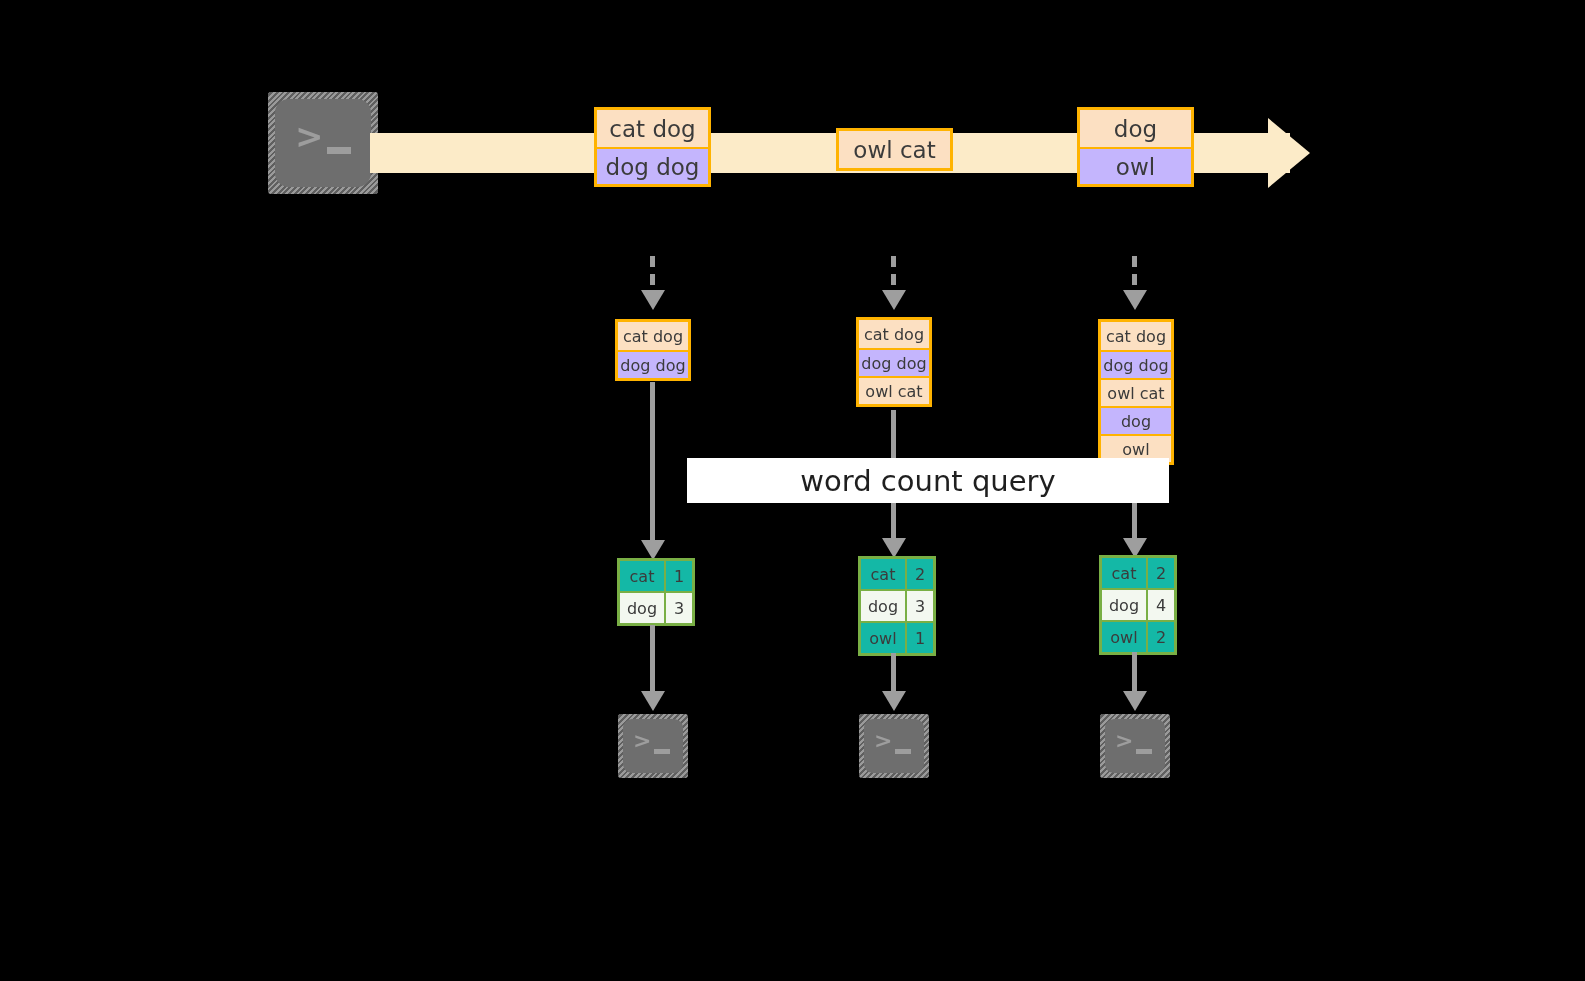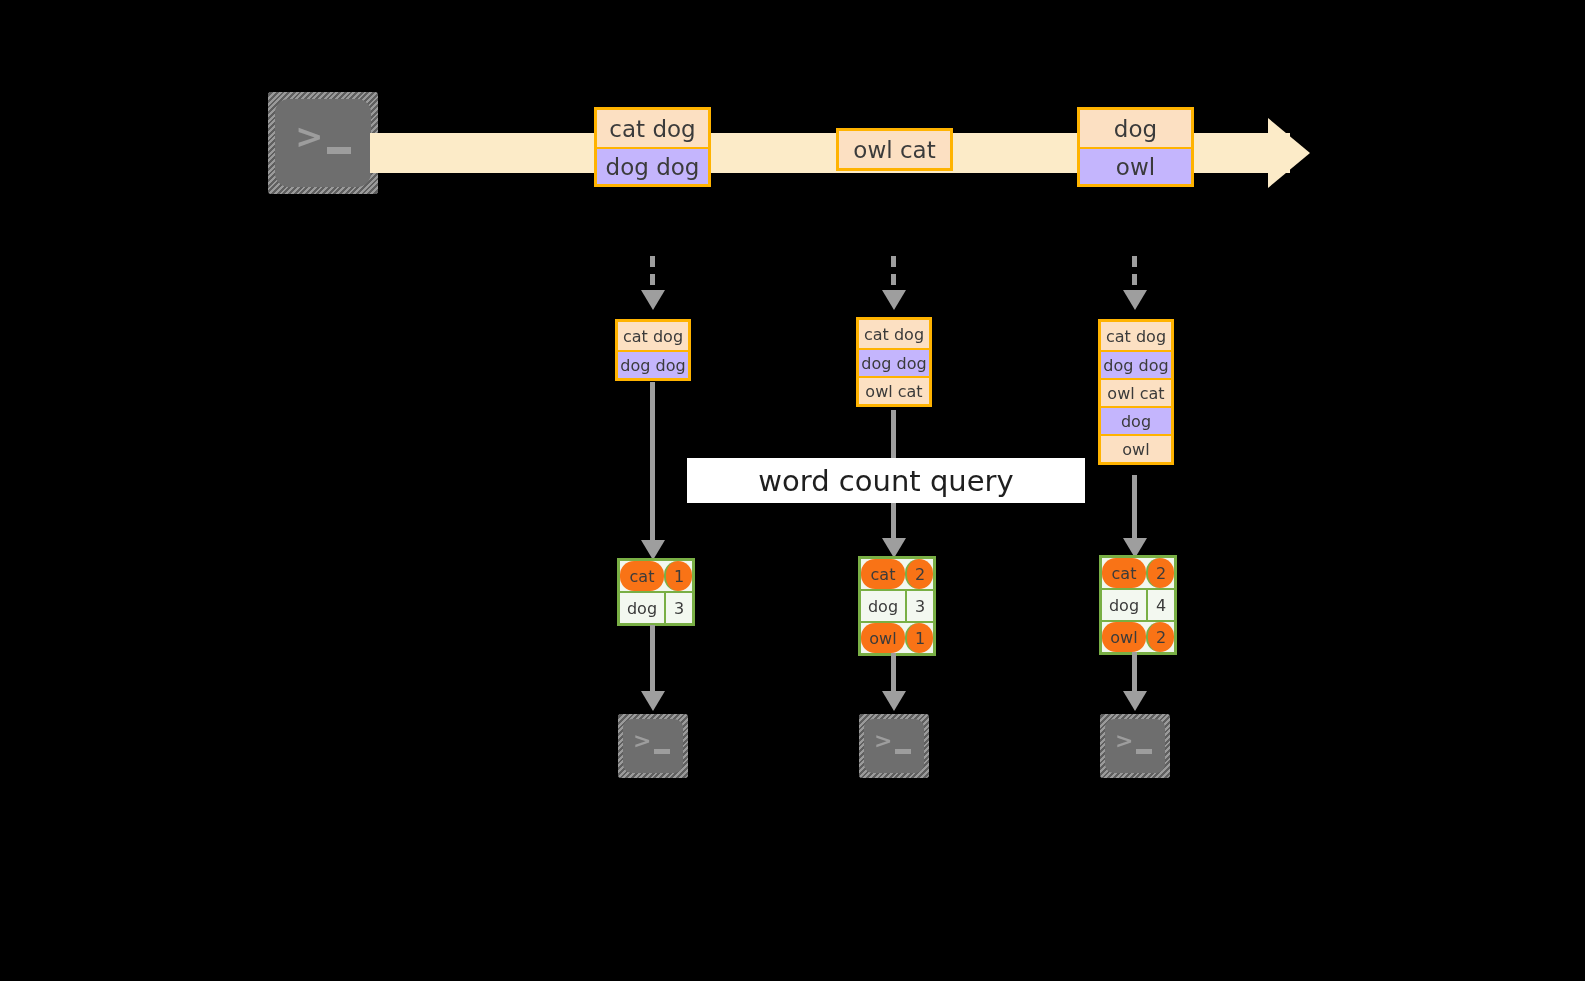--- a/index.html
+++ b/index.html
@@ -121,21 +121,21 @@
   .gtab .gcell {
     box-sizing: border-box;
     display: flex;
     align-items: center;
     justify-content: center;
     font-size: 16px;
     color: #3b3b3b;
   }
   .gtab .gcell.key { width: 44px; }
   .gtab .gcell.val { width: 28px; border-left: 2px solid #79AF45; }
-  .gtab .grow.shade-a .gcell { background: #f97316; border-radius: 14px; }
+  .gtab .grow.shade-a .gcell { background: #14b8a6; }
   .gtab .grow.shade-b .gcell { background: #F3F8F0; }
 
   
   .vline {
     position: absolute;
     width: 5px;
     background: #9e9e9e;
   }
   .vline.dashed {
     background: none;
@@ -151,21 +151,21 @@
     border-left: 12px solid transparent;
     border-right: 12px solid transparent;
     border-top: 20px solid #9e9e9e;
   }
 
   
   .qlabel {
     position: absolute;
     left: 687px;
     top: 458px;
-    width: 398px;
+    width: 482px;
     height: 45px;
     background: #FFFFFF;
     display: flex;
     align-items: center;
     justify-content: center;
     font-size: 29px;
     color: #1f1f1f;
     white-space: nowrap;
   }
 </style>

